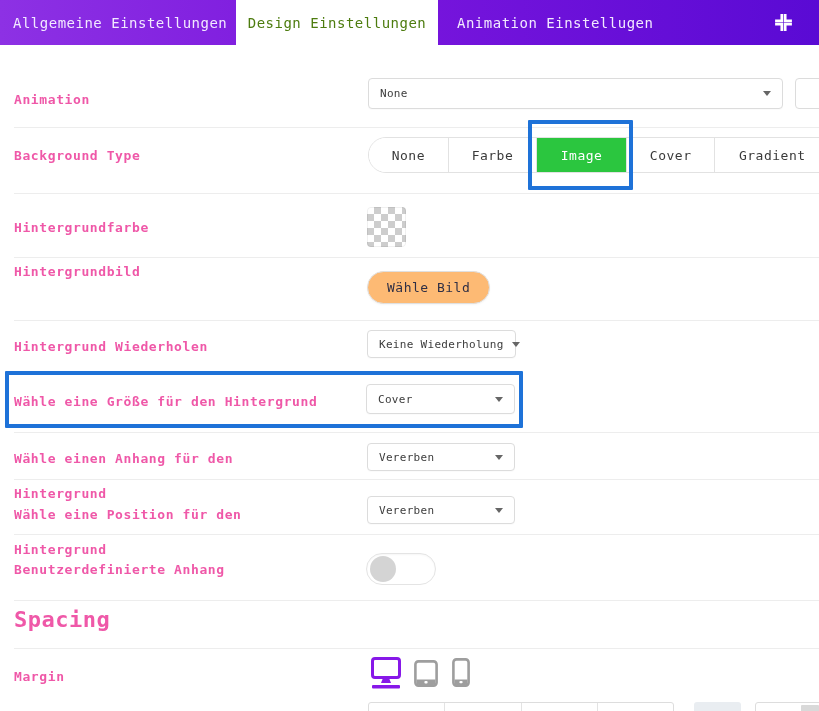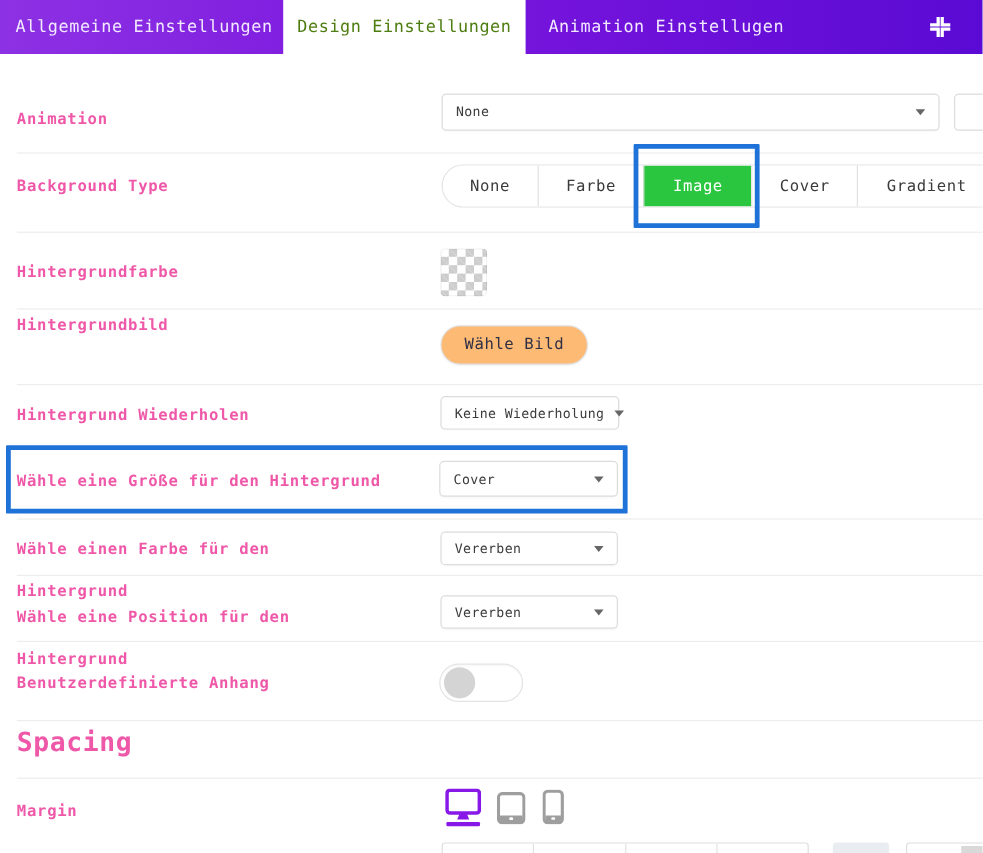--- a/index.html
+++ b/index.html
@@ -180,21 +180,21 @@
 
   <div class="flabel" style="top:394px">Wähle eine Größe für den Hintergrund</div>
   <div class="dropdown" style="left:366px; top:384px; width:149px; height:30px">
     <span class="val">Cover</span>
     <span class="caret"></span>
   </div>
   <div class="hl-box" style="left:5px; top:371px; width:518px; height:57px"></div>
 
   <div class="divider" style="top:432px"></div>
 
-  <div class="flabel" style="top:451px">Wähle einen Farbe für den</div>
+  <div class="flabel" style="top:451px">Wähle einen Anhang für den</div>
   <div class="dropdown" style="left:367px; top:443px; width:148px; height:28px">
     <span class="val">Vererben</span>
     <span class="caret"></span>
   </div>
 
   <div class="divider" style="top:479px"></div>
 
   <div class="flabel" style="top:486px">Hintergrund</div>
 
   <div class="flabel" style="top:507px">Wähle eine Position für den</div>

